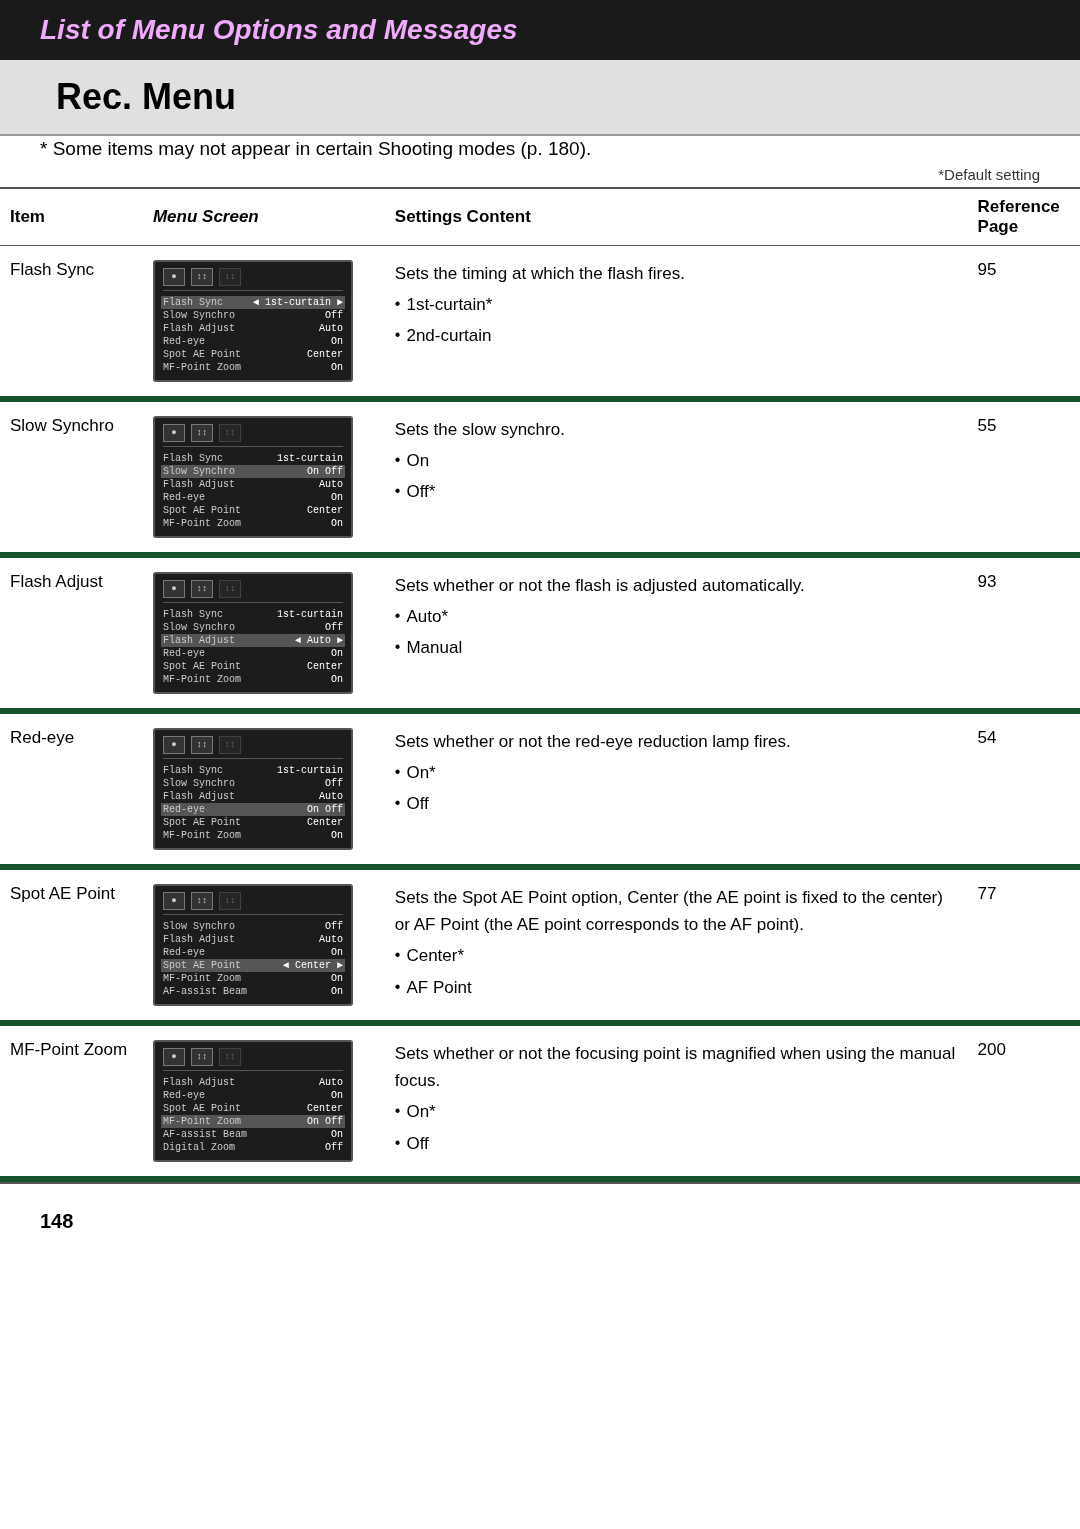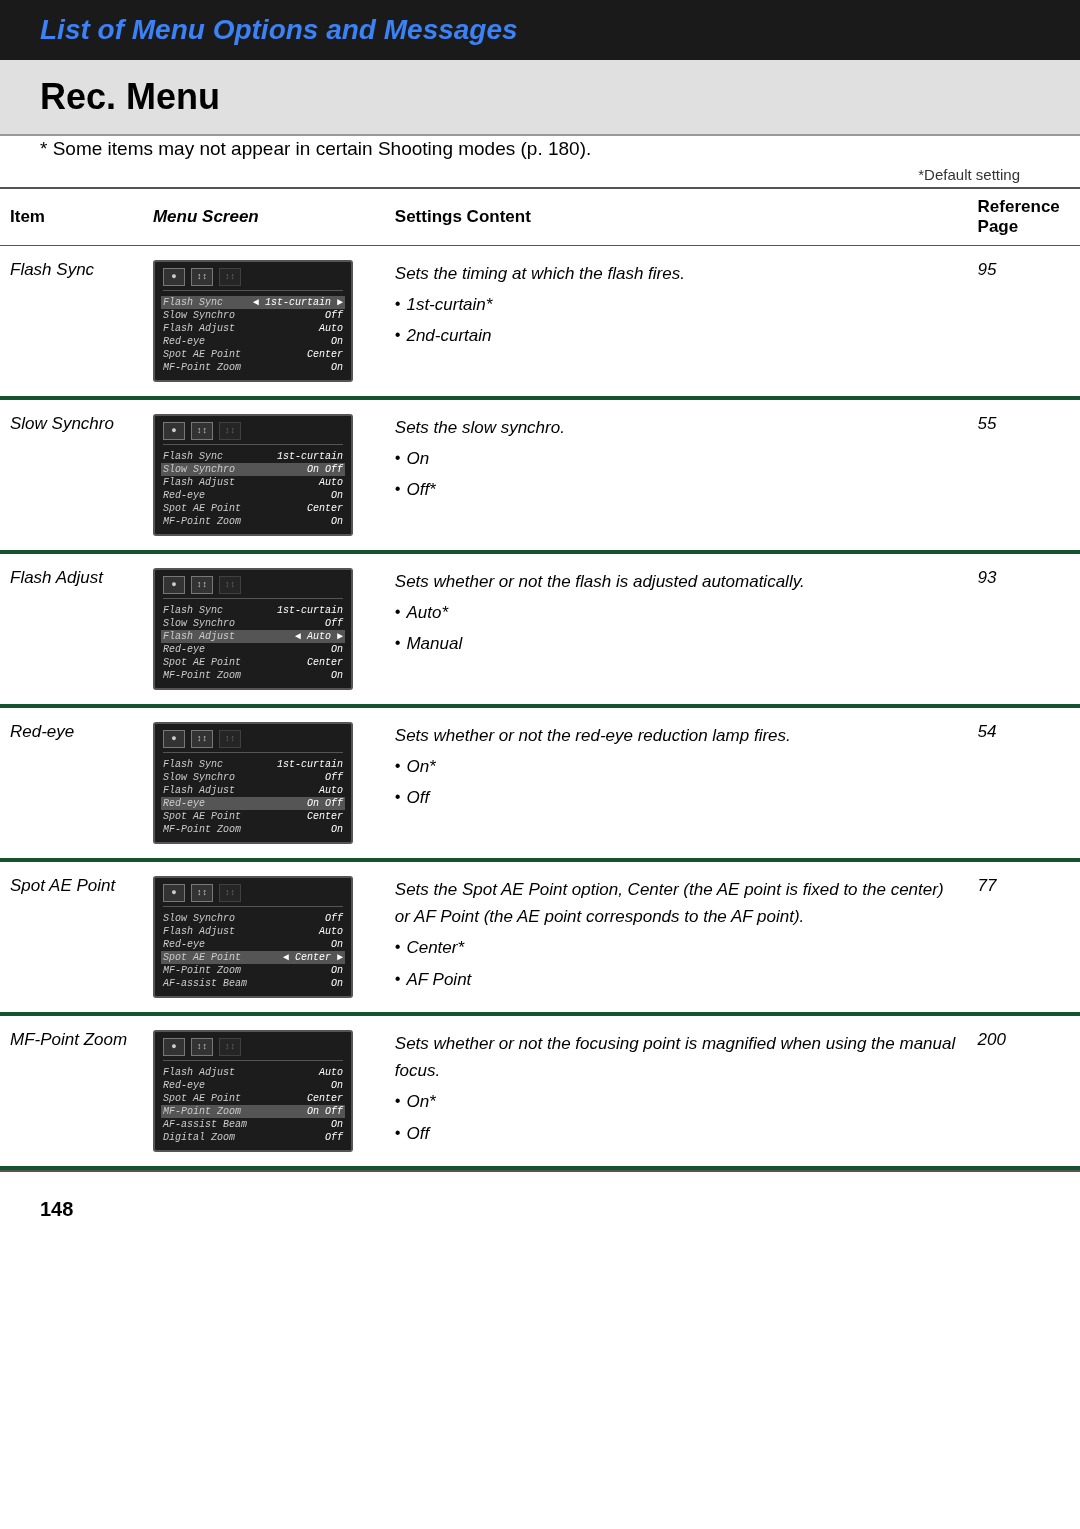--- a/index.html
+++ b/index.html
@@ -7,43 +7,43 @@
       font-family: Arial, sans-serif;
       background: #fff;
       width: 1080px;
       min-height: 1529px;
       color: #000;
       font-size: 18px;
     }
 
     .header-banner {
       background: #1a1a1a;
-      color: #3b82f6;
+      color: #f0abfc;
       padding: 14px 40px;
       font-size: 28px;
       font-weight: bold;
       font-style: italic;
     }
 
     .section-title {
       background: #e0e0e0;
-      padding: 16px 40px;
+      padding: 16px 56px;
       font-size: 36px;
       font-weight: bold;
       border-bottom: 2px solid #999;
     }
 
     .subtitle {
       padding: 2px 40px 6px 40px;
       font-size: 19px;
     }
 
     .default-note {
       text-align: right;
-      padding-right: 60px;
+      padding-right: 40px;
       font-size: 15px;
       color: #333;
     }
 
     .main-table {
       width: 100%;
       border-collapse: collapse;
       margin-top: 4px;
     }
 
@@ -54,25 +54,24 @@
       font-size: 17px;
       font-weight: bold;
       text-align: left;
       background: #fff;
     }
 
     .main-table th.ref-col {
     }
 
     .main-table td {
-      border-bottom: 4px solid #14532d;
+      border-bottom: 6px solid #14532d;
       padding: 14px 10px;
       vertical-align: top;
       font-size: 17px;
-      font-style: italic;
     }
 
     .col-item { width: 130px; padding-left: 40px; }
     .col-menu { width: 220px; }
     .col-settings { width: 530px; }
     .col-ref { width: 100px; }
 
     
     .cam-screen {
       background: #1c1c1c;

